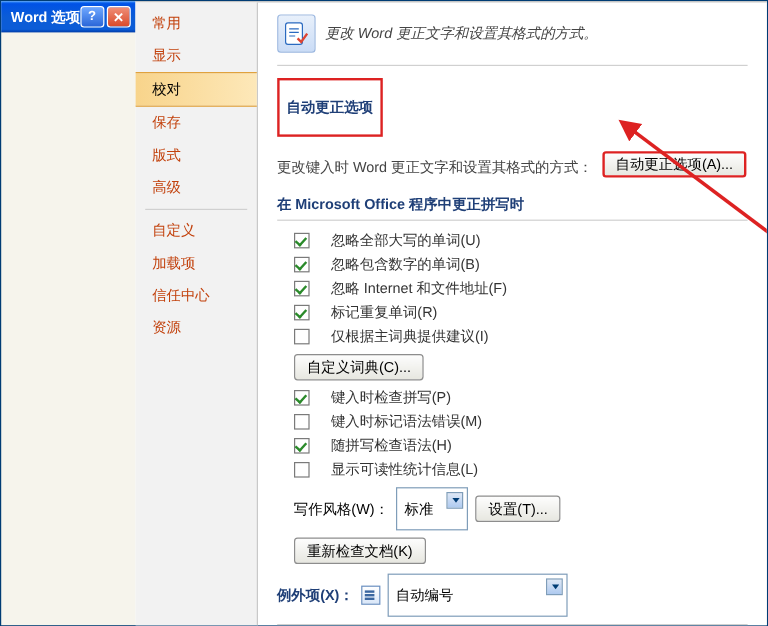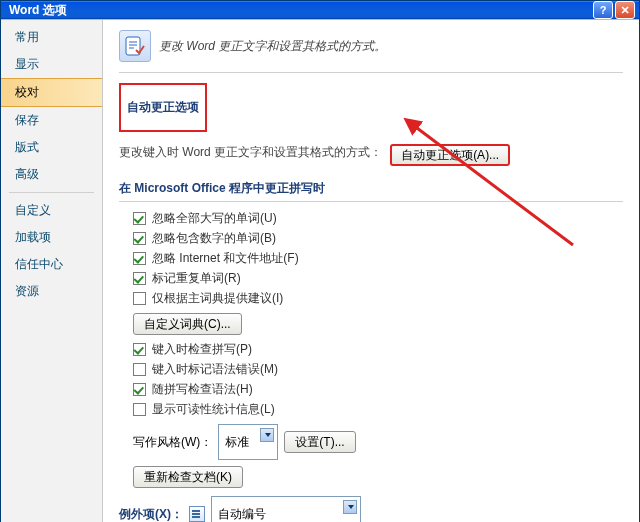--- a/index.html
+++ b/index.html
@@ -1,41 +1,41 @@
 <!DOCTYPE html>
 <html><head>
 <meta charset="utf-8">
 <style>
 *{box-sizing:border-box;margin:0;padding:0;font-family:"Microsoft YaHei","SimSun",Tahoma,sans-serif;font-size:12px;}
 body{background:#ece9d8;}
-.window{width:640px;height:522px;border:1px solid #003c74;background:#f6f4ec;display:flex;flex-direction:column;position:relative;}
+.window{width:640px;height:522px;border:1px solid #003c74;background:#f6f4ec;display:flex;flex-direction:row;position:relative;}
 .titlebar{height:26px;background:linear-gradient(to bottom,#3a93ff 0%,#0052e6 8%,#0b5cd7 50%,#0b5cd7 90%,#003ca8 100%);color:#fff;display:flex;align-items:center;padding:0 4px;justify-content:space-between;}
 .titlebar .title{font-weight:bold;padding-left:4px;}
 .titlebar .btns{display:flex;gap:2px;}
 .tbtn{width:20px;height:18px;border:1px solid #fff;border-radius:3px;display:flex;align-items:center;justify-content:center;color:#fff;font-weight:bold;font-size:11px;}
 .tbtn.help{background:linear-gradient(#6fa8ff,#2a66d8);}
 .tbtn.close{background:linear-gradient(#f08f78,#d94a2a);}
 .body{flex:1;display:flex;background:#fff;border-top:1px solid #b8b8b8;}
 .sidebar{width:102px;background:#f2f2f2;border-right:1px solid #c9c9c9;padding-top:4px;}
-.sidebar-item{padding:5px 14px;color:#0c4a6e;cursor:default;}
+.sidebar-item{padding:5px 14px;color:#c2410c;cursor:default;}
 .sidebar-item.selected{background:linear-gradient(to right,#f8d48b,#fde8b9);color:#000;border-top:1px solid #e0a23d;border-bottom:1px solid #e0a23d;}
 .sidebar .sep{height:1px;background:#d0d0d0;margin:4px 8px;}
 .content{flex:1;padding:10px 16px 6px 16px;overflow:hidden;position:relative;}
 .header-row{display:flex;align-items:center;gap:8px;margin-bottom:10px;font-style:italic;}
 .header-icon{width:32px;height:32px;border:1px solid #9bb7e0;border-radius:3px;display:flex;align-items:center;justify-content:center;background:linear-gradient(#e8f0fb,#cadcf6);}
 .header-text{color:#444;}
 .hr{height:1px;background:#d0d0d0;margin:6px 0 10px 0;}
 .section-title{color:#1f3f77;font-weight:bold;padding:2px 0;margin-bottom:4px;}
 .section-title.boxed{display:inline-block;border:2px solid #d22;padding:14px 6px;}
-.inline-row{display:flex;align-items:flex-start;gap:8px;margin:8px 0 14px 0;}
+.inline-row{display:flex;align-items:flex-end;gap:8px;margin:8px 0 14px 0;}
 .inline-row .label{color:#444;}
 .btn{background:linear-gradient(#fdfdfd,#e7e7e0);border:1px solid #8d8d8d;border-radius:3px;padding:2px 10px;height:22px;display:inline-flex;align-items:center;color:#000;}
 .btn.redframe{border:2px solid #d22;padding:1px 9px;}
 .subsection-title{color:#1f3f77;font-weight:bold;margin:6px 0 8px 0;border-bottom:1px solid #d0d0d0;padding-bottom:4px;}
-.chk-row{display:flex;align-items:center;gap:6px;margin:3px 0 3px 14px;}
+.chk-row{display:flex;align-items:center;gap:18px;margin:3px 0 3px 14px;}
 .chk{width:13px;height:13px;border:1px solid #7a7a7a;background:#fff;display:inline-flex;align-items:center;justify-content:center;}
 .chk.checked::after{content:"";width:7px;height:4px;border-left:2px solid #2a8a2a;border-bottom:2px solid #2a8a2a;transform:rotate(-48deg) translate(0,-1px);}
 .chk-label{color:#333;}
 .indent-btn{margin:6px 0 6px 14px;}
 .dropdown{height:36px;border:1px solid #7f9db9;background:#fff;display:inline-flex;align-items:center;padding:0 18px 0 6px;position:relative;min-width:60px;}
 .dropdown::after{content:"";position:absolute;right:3px;top:3px;width:12px;height:12px;background:linear-gradient(#dfe8f6,#aecaf0);border:1px solid #7f9db9;}
 .dropdown::before{content:"";position:absolute;right:6px;top:8px;border-left:3px solid transparent;border-right:3px solid transparent;border-top:4px solid #003c74;z-index:2;}
 .style-row{display:flex;align-items:center;gap:6px;margin:6px 0 6px 14px;}
 .exc-row{display:flex;align-items:center;gap:6px;margin:8px 0 6px 0;border-bottom:1px solid #d0d0d0;padding-bottom:6px;}
 .exc-title{color:#1f3f77;font-weight:bold;}

